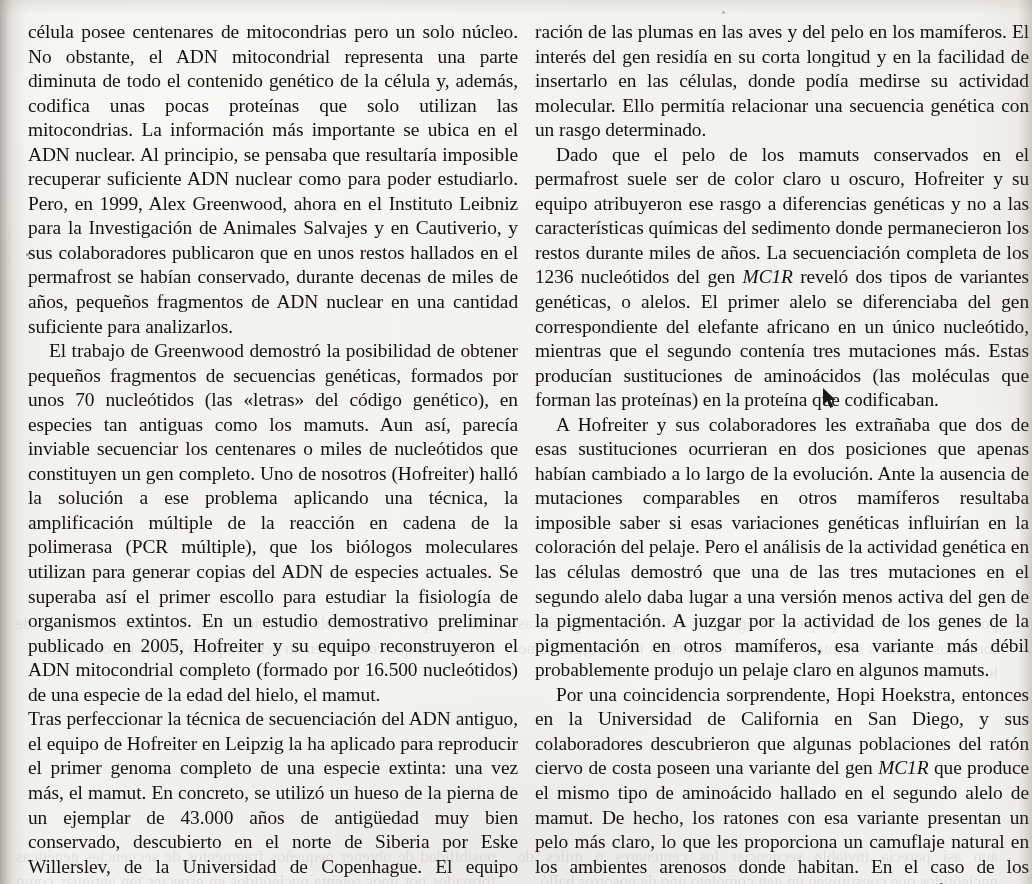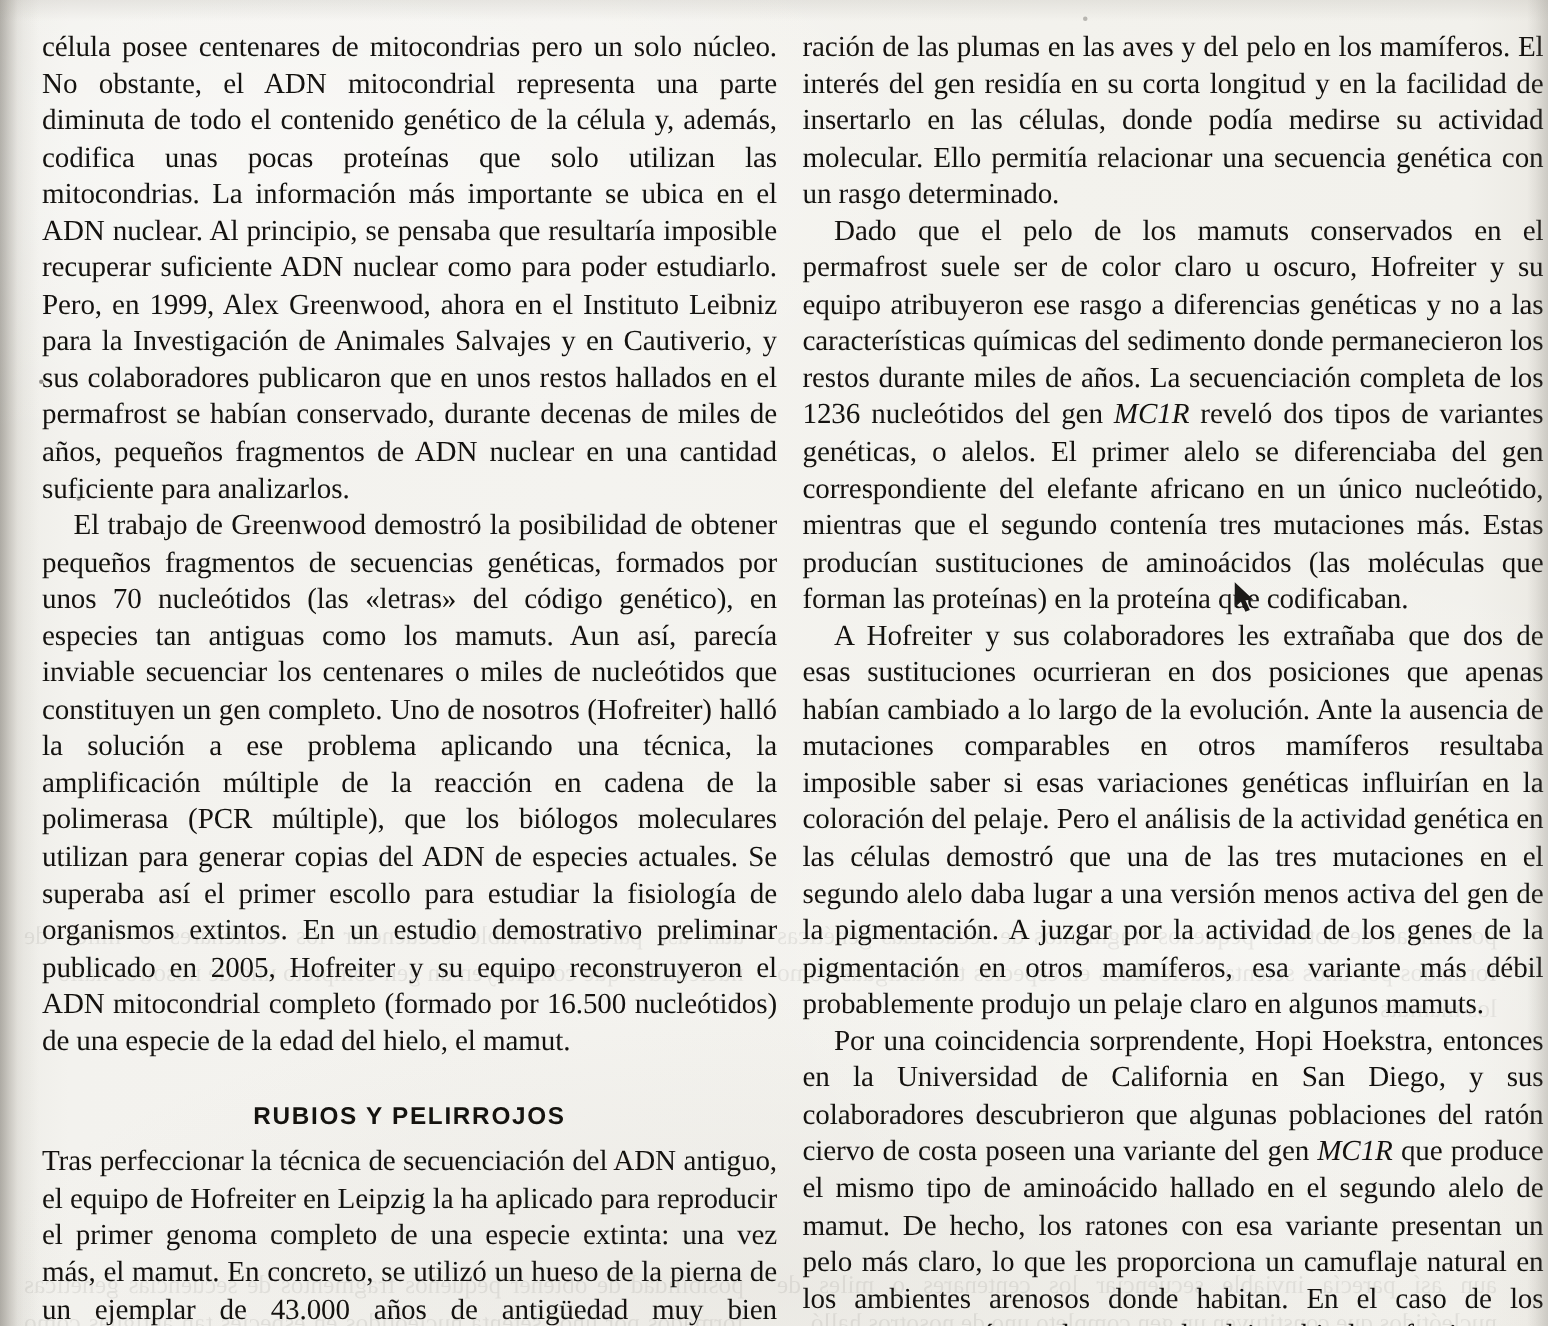--- a/index.html
+++ b/index.html
@@ -168,21 +168,20 @@
     <div class="bcol bleed-b">posibilidad de obtener pequeños fragmentos de secuencias genéticas formados por unos setenta nucleótidos en especies tan antiguas como los mamuts</div>
   </div>
 
   <div class="columns">
 
     <div class="col col-left">
       <div class="flow">
         <p class="para">célula posee centenares de mitocondrias pero un solo núcleo. No obstante, el ADN mitocondrial representa una parte diminuta de todo el contenido genético de la célula y, además, codifica unas pocas proteínas que solo utilizan las mitocondrias. La información más importante se ubica en el ADN nuclear. Al principio, se pensaba que resultaría imposible recuperar suficiente ADN nuclear como para poder estudiarlo. Pero, en 1999, Alex Greenwood, ahora en el Instituto Leibniz para la Investigación de Animales Salvajes y en Cautiverio, y sus colaboradores publicaron que en unos restos hallados en el permafrost se habían conservado, durante decenas de miles de años, pequeños fragmentos de ADN nuclear en una cantidad suficiente para analizarlos.</p>
         <p class="para indent">El trabajo de Greenwood demostró la posibilidad de obtener pequeños fragmentos de secuencias genéticas, formados por unos 70 nucleótidos (las «letras» del código genético), en especies tan antiguas como los mamuts. Aun así, parecía inviable secuenciar los centenares o miles de nucleótidos que constituyen un gen completo. Uno de nosotros (Hofreiter) halló la solución a ese problema aplicando una técnica, la amplificación múltiple de la reacción en cadena de la polimerasa (PCR múltiple), que los biólogos moleculares utilizan para generar copias del ADN de especies actuales. Se superaba así el primer escollo para estudiar la fisiología de organismos extintos. En un estudio demostrativo preliminar publicado en 2005, Hofreiter y su equipo reconstruyeron el ADN mitocondrial completo (formado por 16.500 nucleótidos) de una especie de la edad del hielo, el mamut.</p>
 
-        <div class="section-head">RUBIOS Y PELIRROJOS</div>
 
         <p class="para">Tras perfeccionar la técnica de secuenciación del ADN antiguo, el equipo de Hofreiter en Leipzig la ha aplicado para reproducir el primer genoma completo de una especie extinta: una vez más, el mamut. En concreto, se utilizó un hueso de la pierna de un ejemplar de 43.000 años de antigüedad muy bien conservado, descubierto en el norte de Siberia por Eske Willerslev, de la Universidad de Copenhague. El equipo seleccionó el gen receptor de la melanocortina 1 (), que contribuye a la colo-</p>
       </div>
     </div>
 
     <div class="col col-right">
       <div class="flow">
         <p class="para">ración de las plumas en las aves y del pelo en los mamíferos. El interés del gen residía en su corta longitud y en la facilidad de insertarlo en las células, donde podía medirse su actividad molecular. Ello permitía relacionar una secuencia genética con un rasgo determinado.</p>
         <p class="para indent">Dado que el pelo de los mamuts conservados en el permafrost suele ser de color claro u oscuro, Hofreiter y su equipo atribuyeron ese rasgo a diferencias genéticas y no a las características químicas del sedimento donde permanecieron los restos durante miles de años. La secuenciación completa de los 1236 nucleótidos del gen <em>MC1R</em> reveló dos tipos de variantes genéticas, o alelos. El primer alelo se diferenciaba del gen correspondiente del elefante africano en un único nucleótido, mientras que el segundo contenía tres mutaciones más. Estas producían sustituciones de aminoácidos (las moléculas que forman las proteínas) en la proteína que codificaban.</p>
         <p class="para indent">A Hofreiter y sus colaboradores les extrañaba que dos de esas sustituciones ocurrieran en dos posiciones que apenas habían cambiado a lo largo de la evolución. Ante la ausencia de mutaciones comparables en otros mamíferos resultaba imposible saber si esas variaciones genéticas influirían en la coloración del pelaje. Pero el análisis de la actividad genética en las células demostró que una de las tres mutaciones en el segundo alelo daba lugar a una versión menos activa del gen de la pigmentación. A juzgar por la actividad de los genes de la pigmentación en otros mamíferos, esa variante más débil probablemente produjo un pelaje claro en algunos mamuts.</p>

